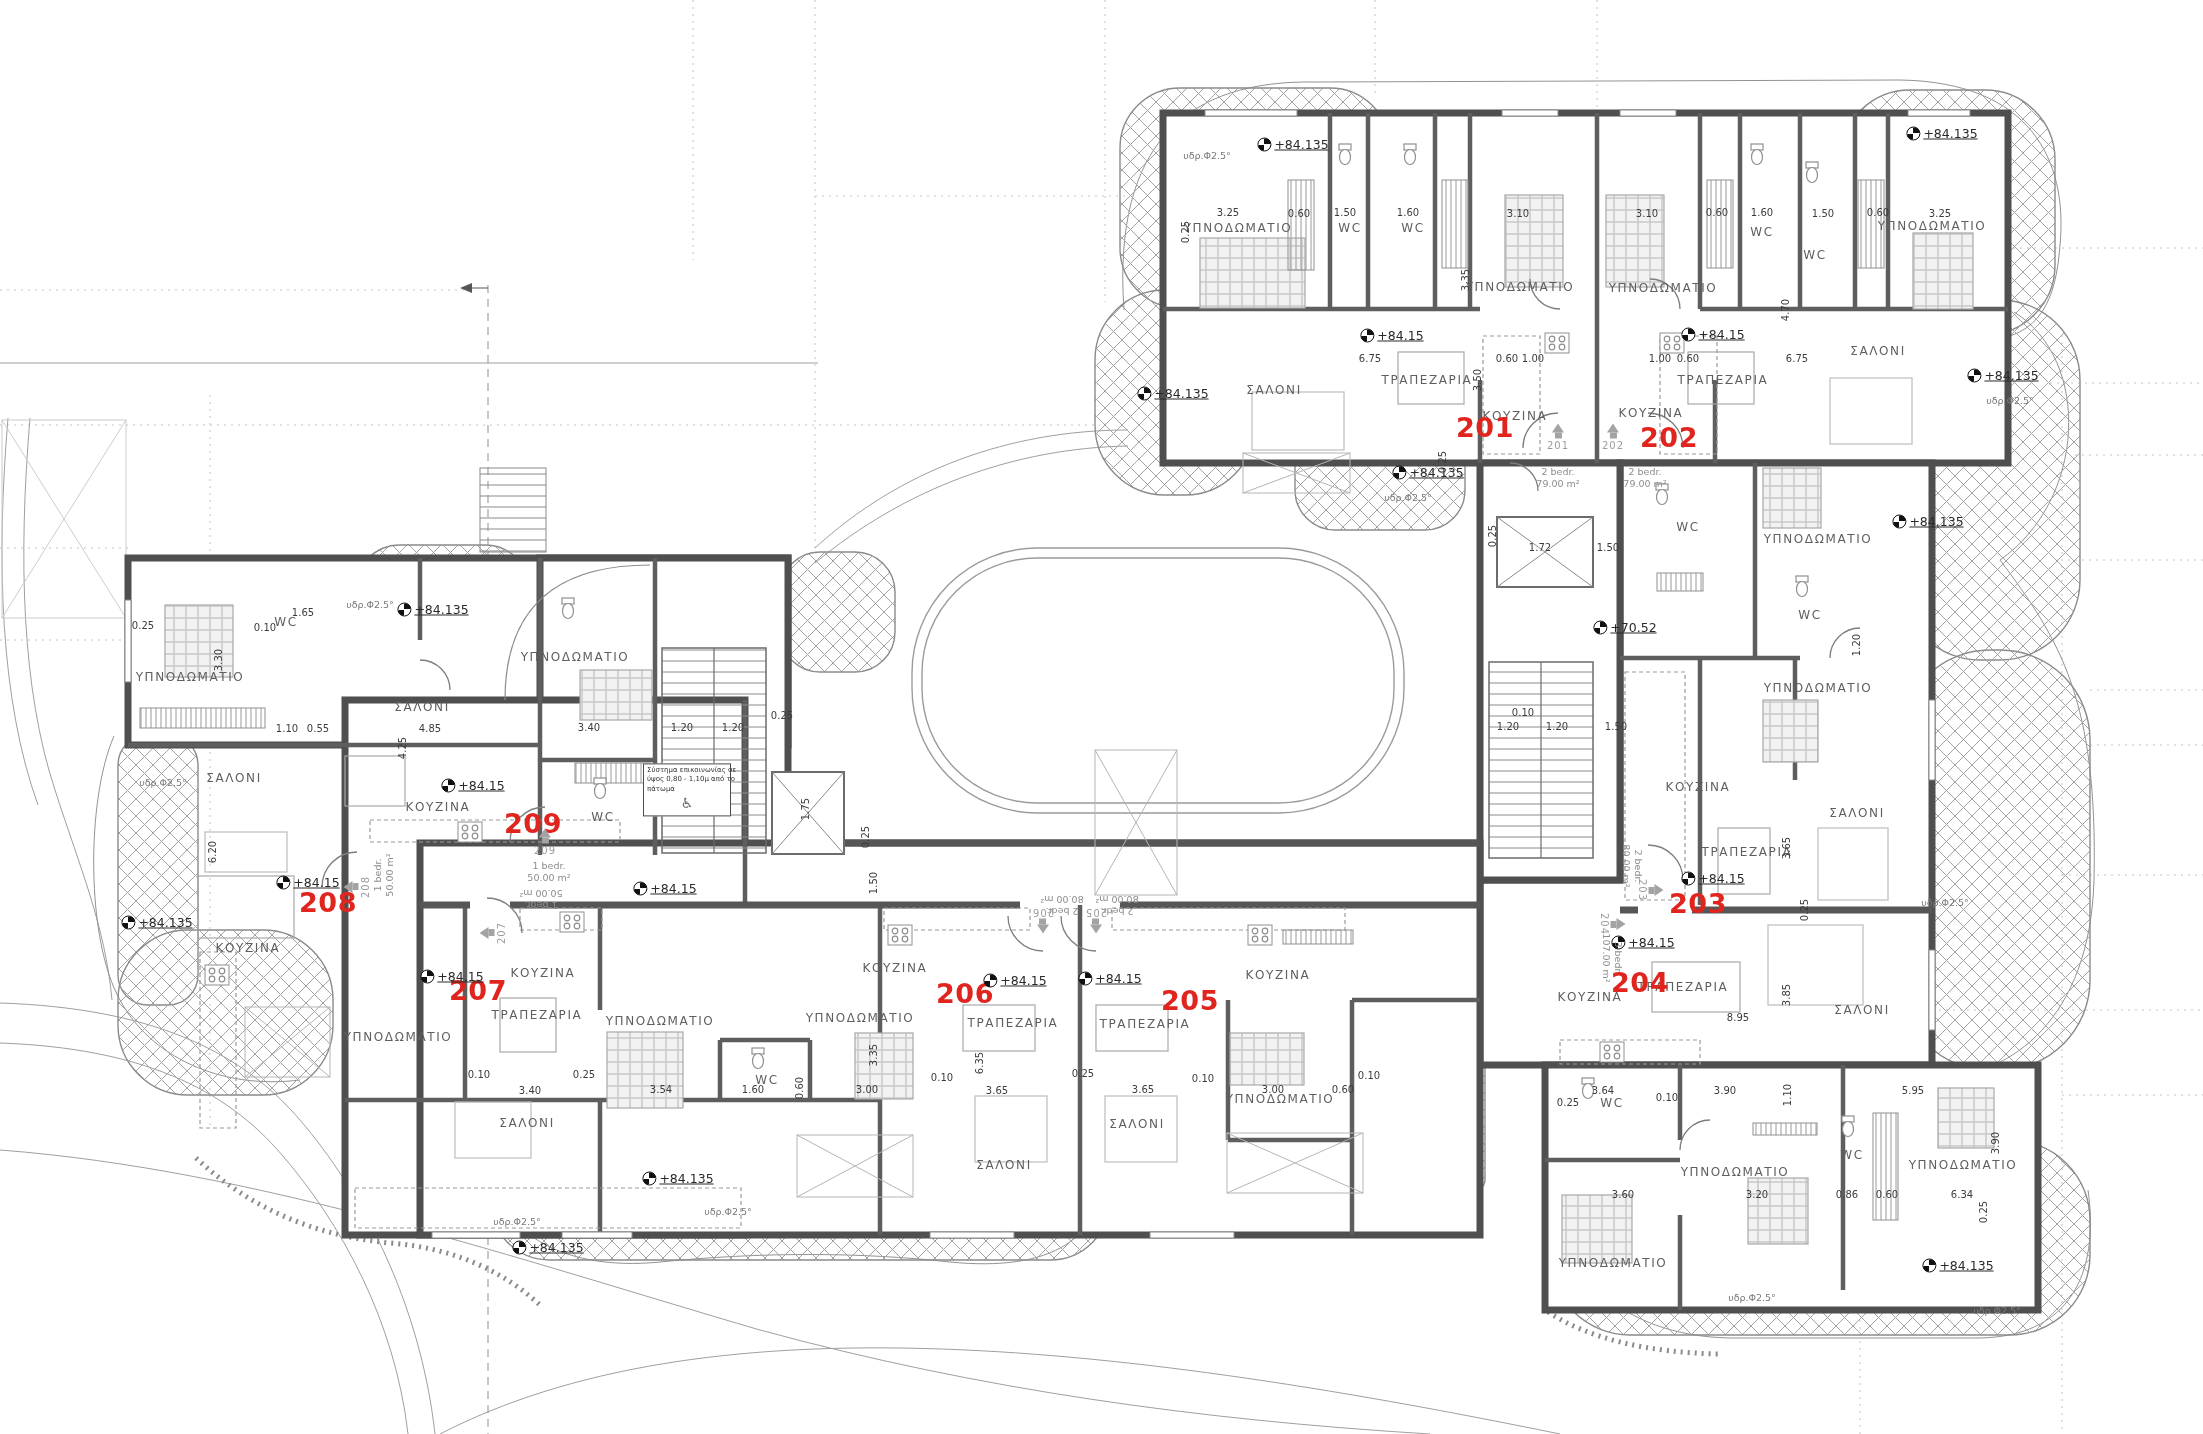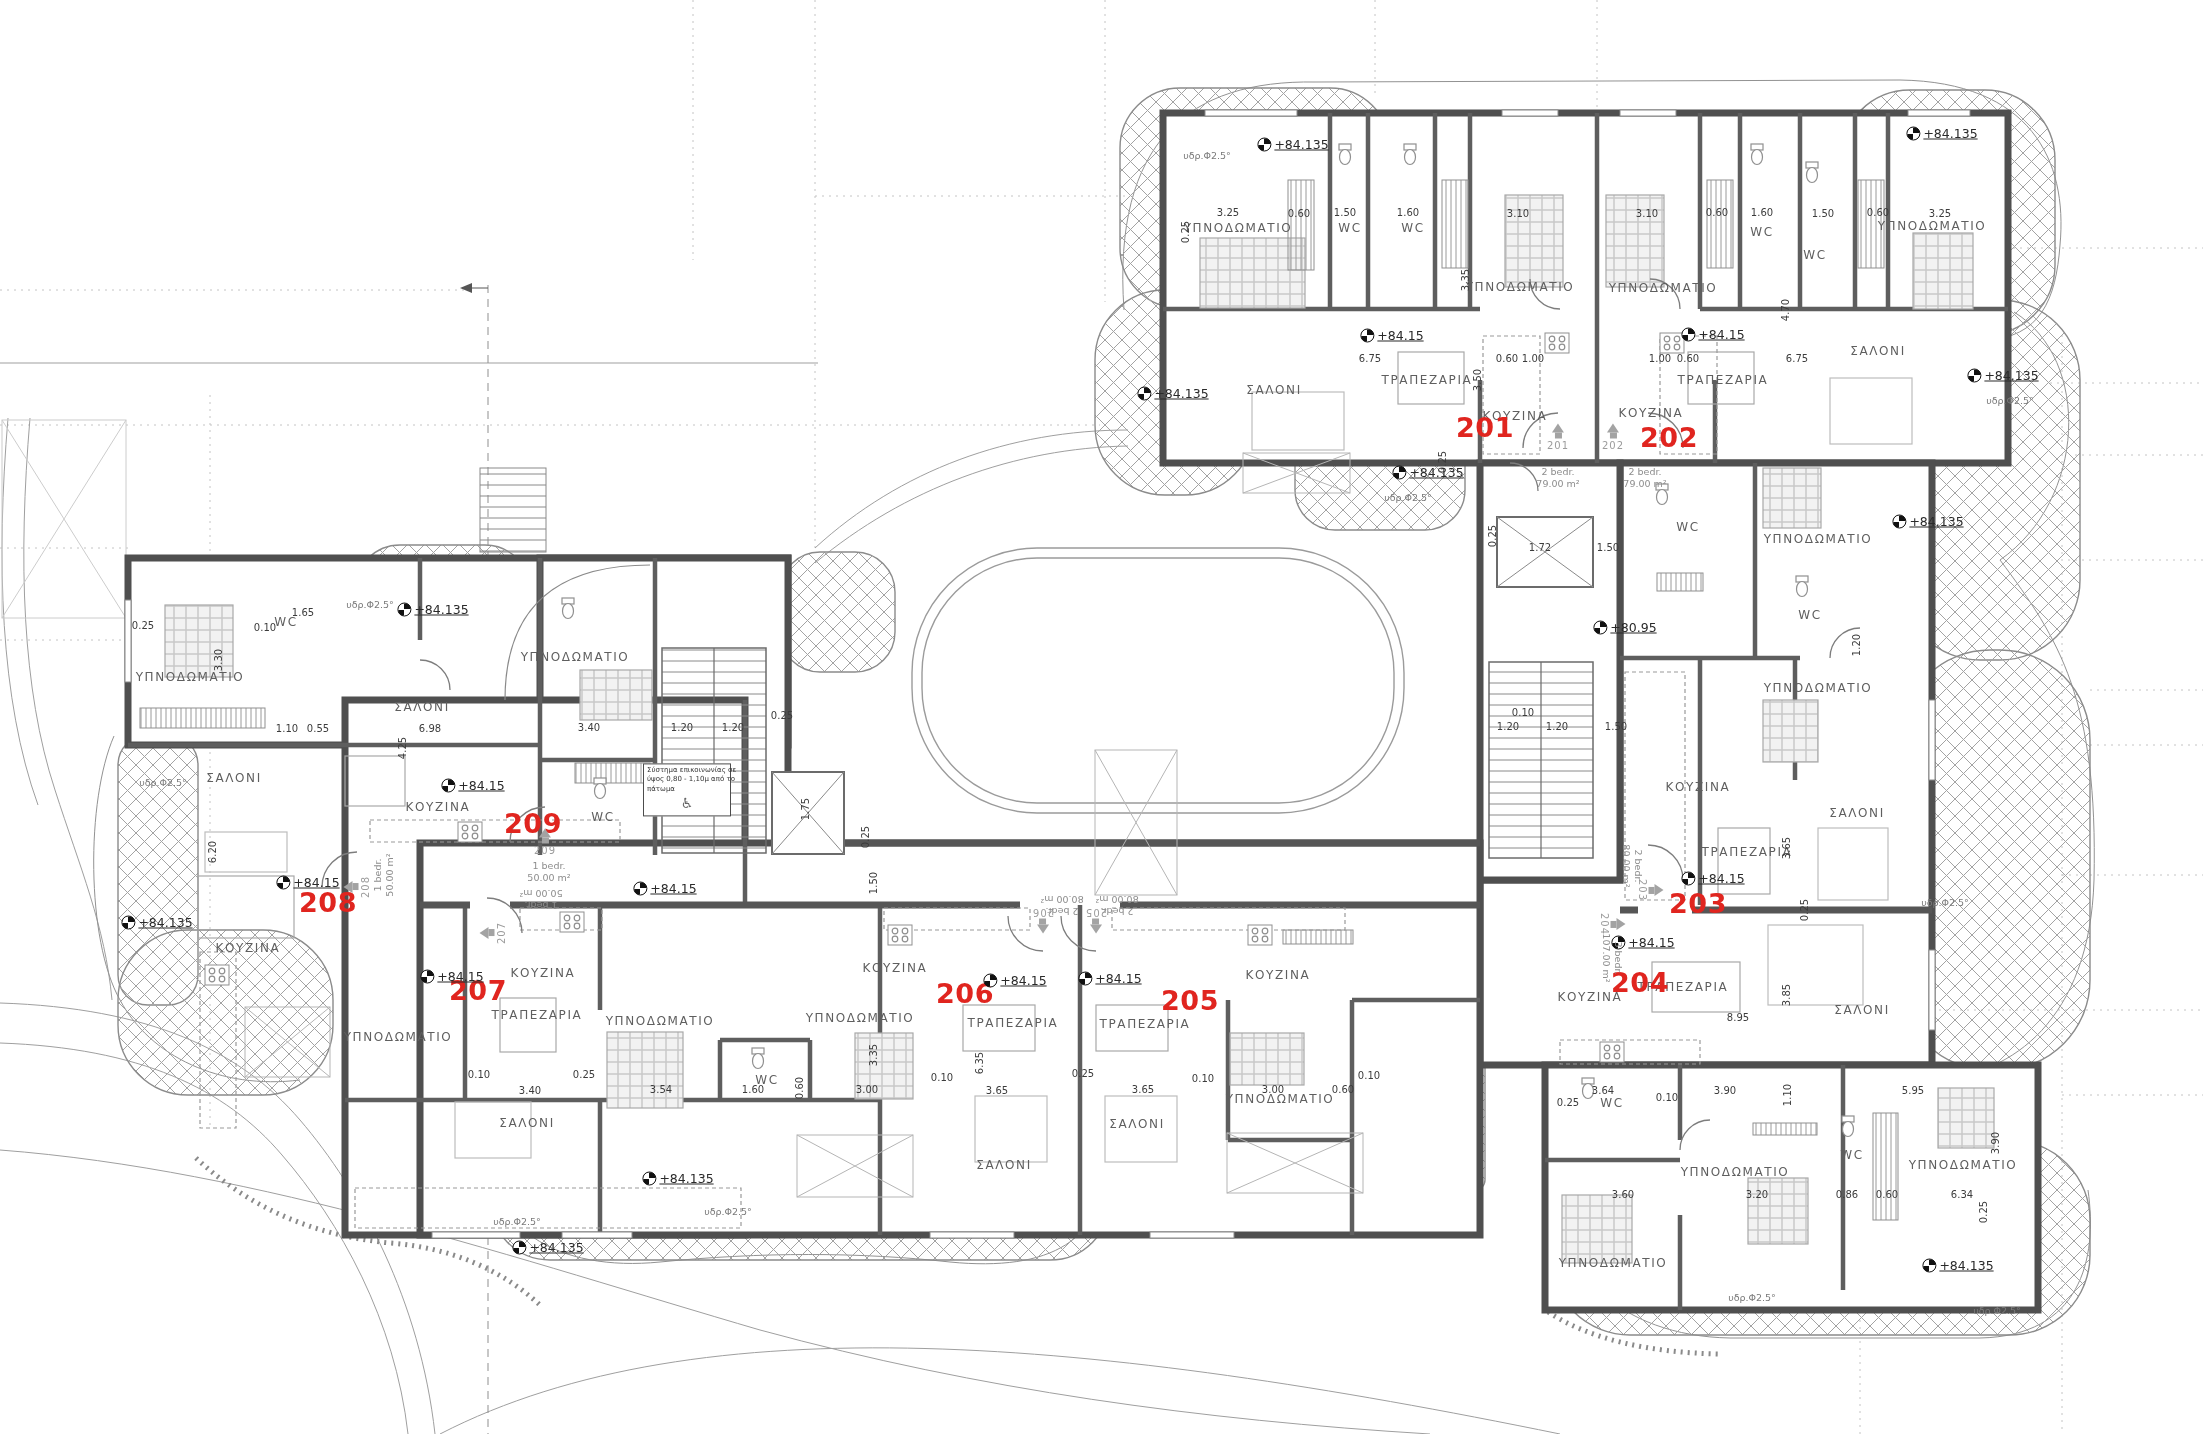--- a/index.html
+++ b/index.html
@@ -413,21 +413,21 @@
       <div class="lbl dim" style="left: 1962px; top: 1194px;">6.34</div>
       <div class="lbl dim" style="left: 1787px; top: 1095px; transform: translate(-50%, -50%) rotate(-90deg);">1.10</div>
       <div class="lbl dim" style="left: 1995px; top: 1143px; transform: translate(-50%, -50%) rotate(-90deg);">3.90</div>
       <div class="lbl dim" style="left: 1983px; top: 1212px; transform: translate(-50%, -50%) rotate(-90deg);">0.25</div>
       <div class="lbl dim" style="left: 143px; top: 625px;">0.25</div>
       <div class="lbl dim" style="left: 303px; top: 612px;">1.65</div>
       <div class="lbl dim" style="left: 265px; top: 627px;">0.10</div>
       <div class="lbl dim" style="left: 218px; top: 660px; transform: translate(-50%, -50%) rotate(-90deg);">3.30</div>
       <div class="lbl dim" style="left: 287px; top: 728px;">1.10</div>
       <div class="lbl dim" style="left: 318px; top: 728px;">0.55</div>
-      <div class="lbl dim" style="left: 430px; top: 728px;">6.98</div>
+      <div class="lbl dim" style="left: 430px; top: 728px;">4.85</div>
       <div class="lbl dim" style="left: 402px; top: 748px; transform: translate(-50%, -50%) rotate(-90deg);">4.25</div>
       <div class="lbl dim" style="left: 212px; top: 852px; transform: translate(-50%, -50%) rotate(-90deg);">6.20</div>
       <div class="lbl dim" style="left: 589px; top: 727px;">3.40</div>
       <div class="lbl dim" style="left: 682px; top: 727px;">1.20</div>
       <div class="lbl dim" style="left: 733px; top: 727px;">1.20</div>
       <div class="lbl dim" style="left: 782px; top: 715px;">0.25</div>
       <div class="lbl dim" style="left: 805px; top: 809px; transform: translate(-50%, -50%) rotate(-90deg);">1.75</div>
       <div class="lbl dim" style="left: 873px; top: 883px; transform: translate(-50%, -50%) rotate(-90deg);">1.50</div>
       <div class="lbl dim" style="left: 865px; top: 837px; transform: translate(-50%, -50%) rotate(-90deg);">0.25</div>
       <div class="lbl dim" style="left: 479px; top: 1074px;">0.10</div>
@@ -491,21 +491,21 @@
       <div class="lbl elev" style="left: 1015px; top: 980px;">
         <span class="dot"></span>
         <span class="txt">+84.15</span>
       </div>
       <div class="lbl elev" style="left: 1110px; top: 978px;">
         <span class="dot"></span>
         <span class="txt">+84.15</span>
       </div>
       <div class="lbl elev" style="left: 1625px; top: 627px;">
         <span class="dot"></span>
-        <span class="txt">+80.95</span>
+        <span class="txt">+70.52</span>
       </div>
       <div class="lbl elev" style="left: 1293px; top: 144px;">
         <span class="dot"></span>
         <span class="txt">+84.135</span>
       </div>
       <div class="lbl elev" style="left: 1942px; top: 133px;">
         <span class="dot"></span>
         <span class="txt">+84.135</span>
       </div>
       <div class="lbl elev" style="left: 1173px; top: 393px;">

